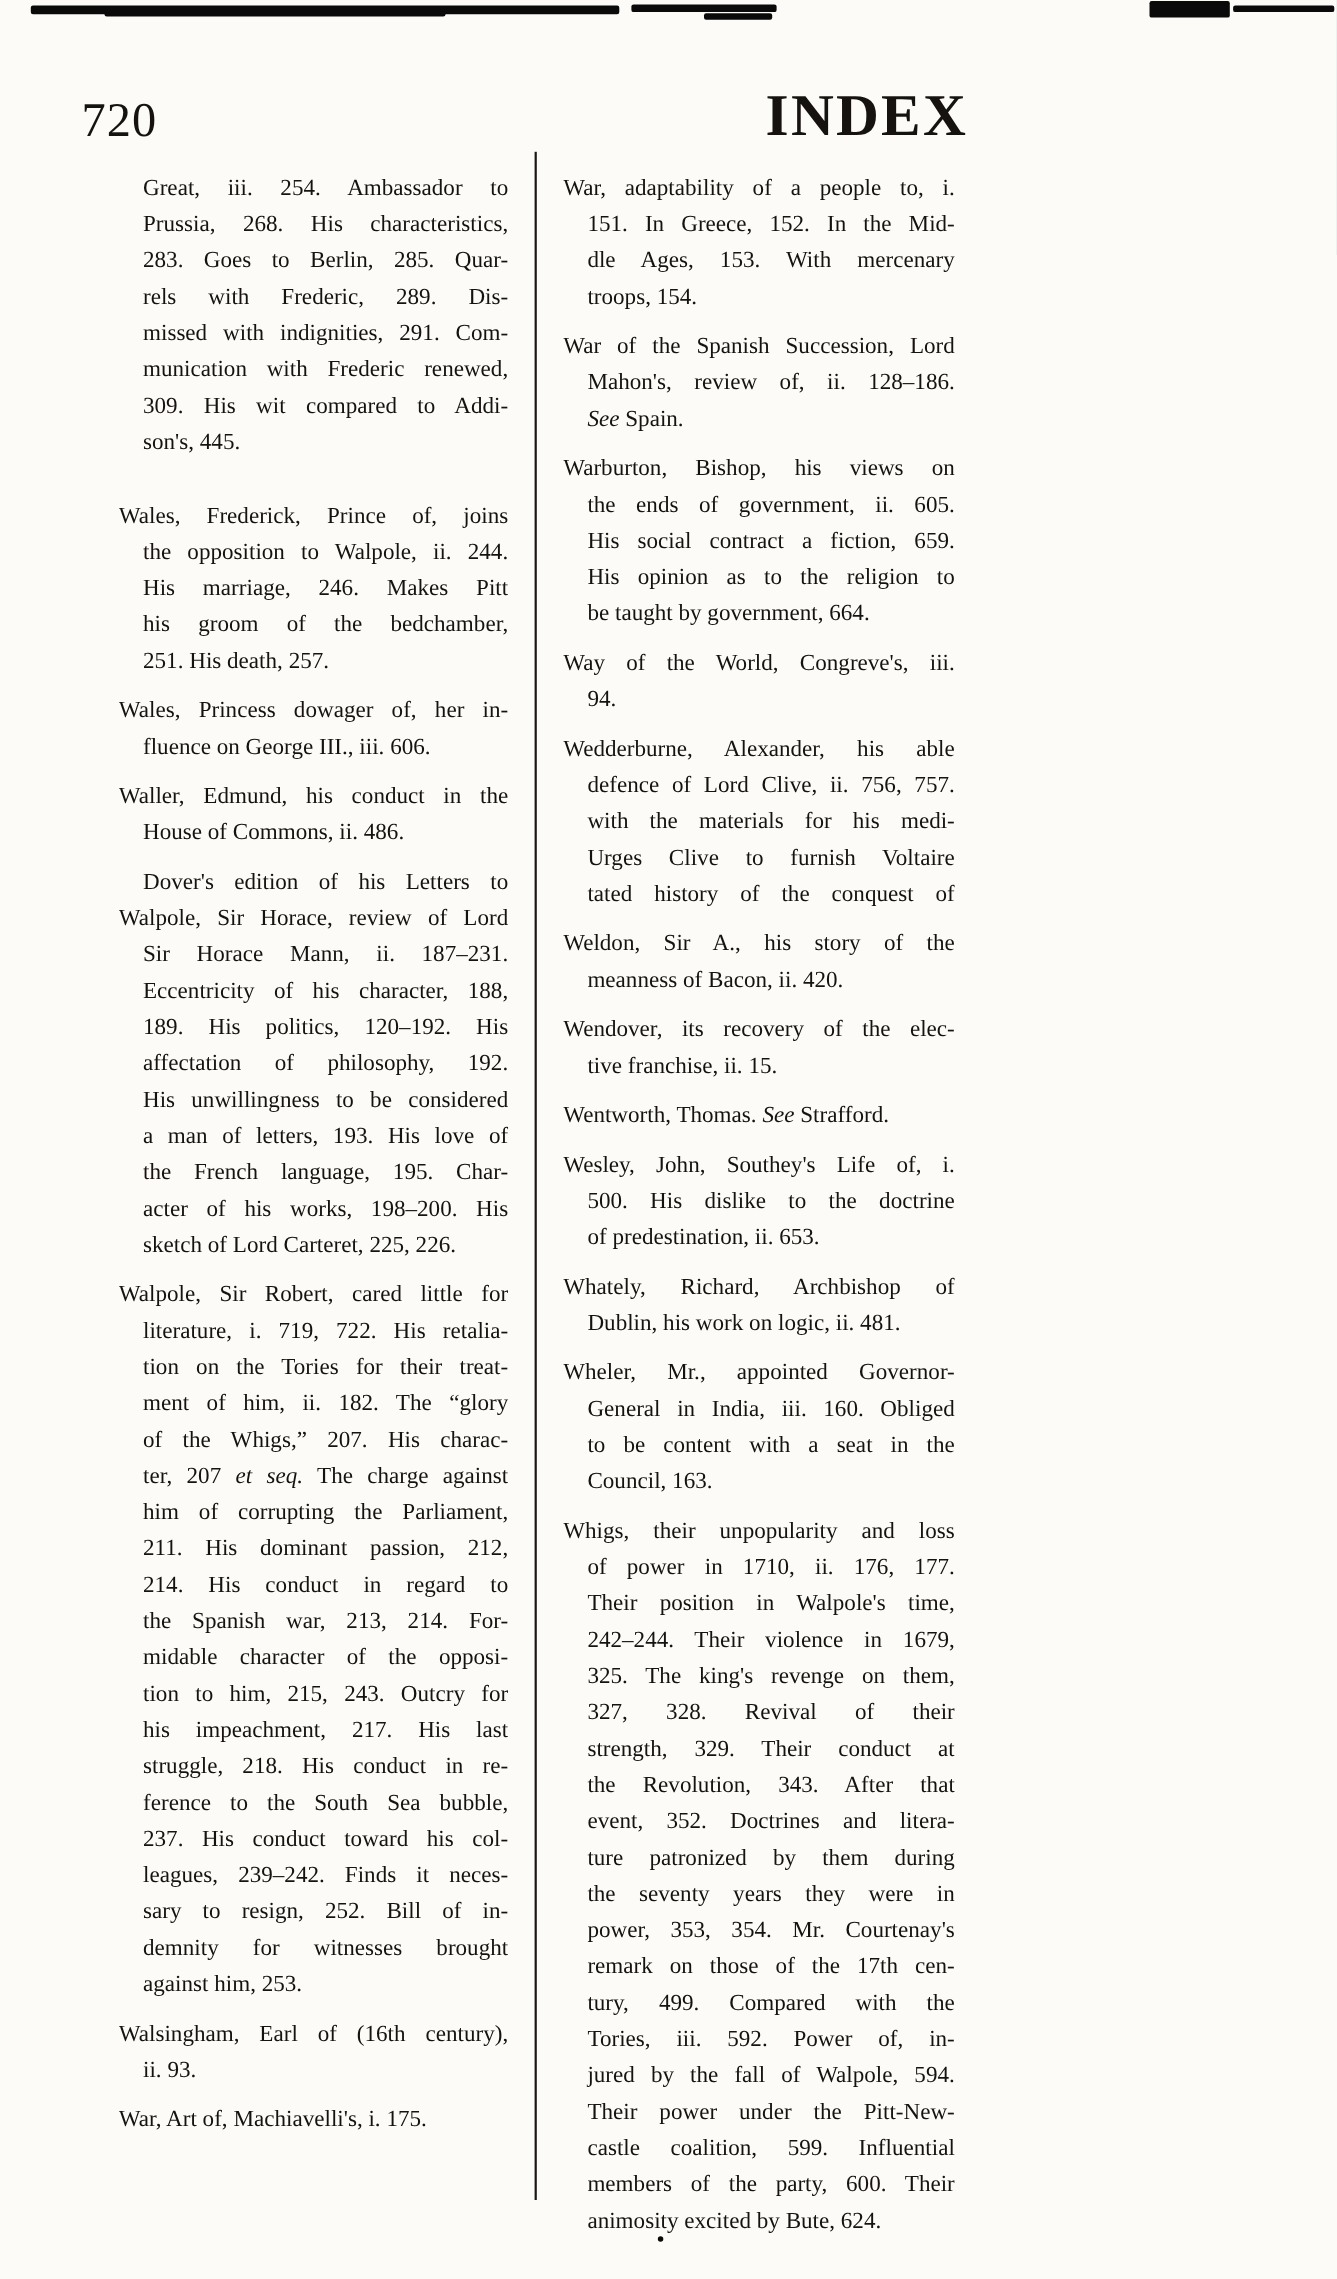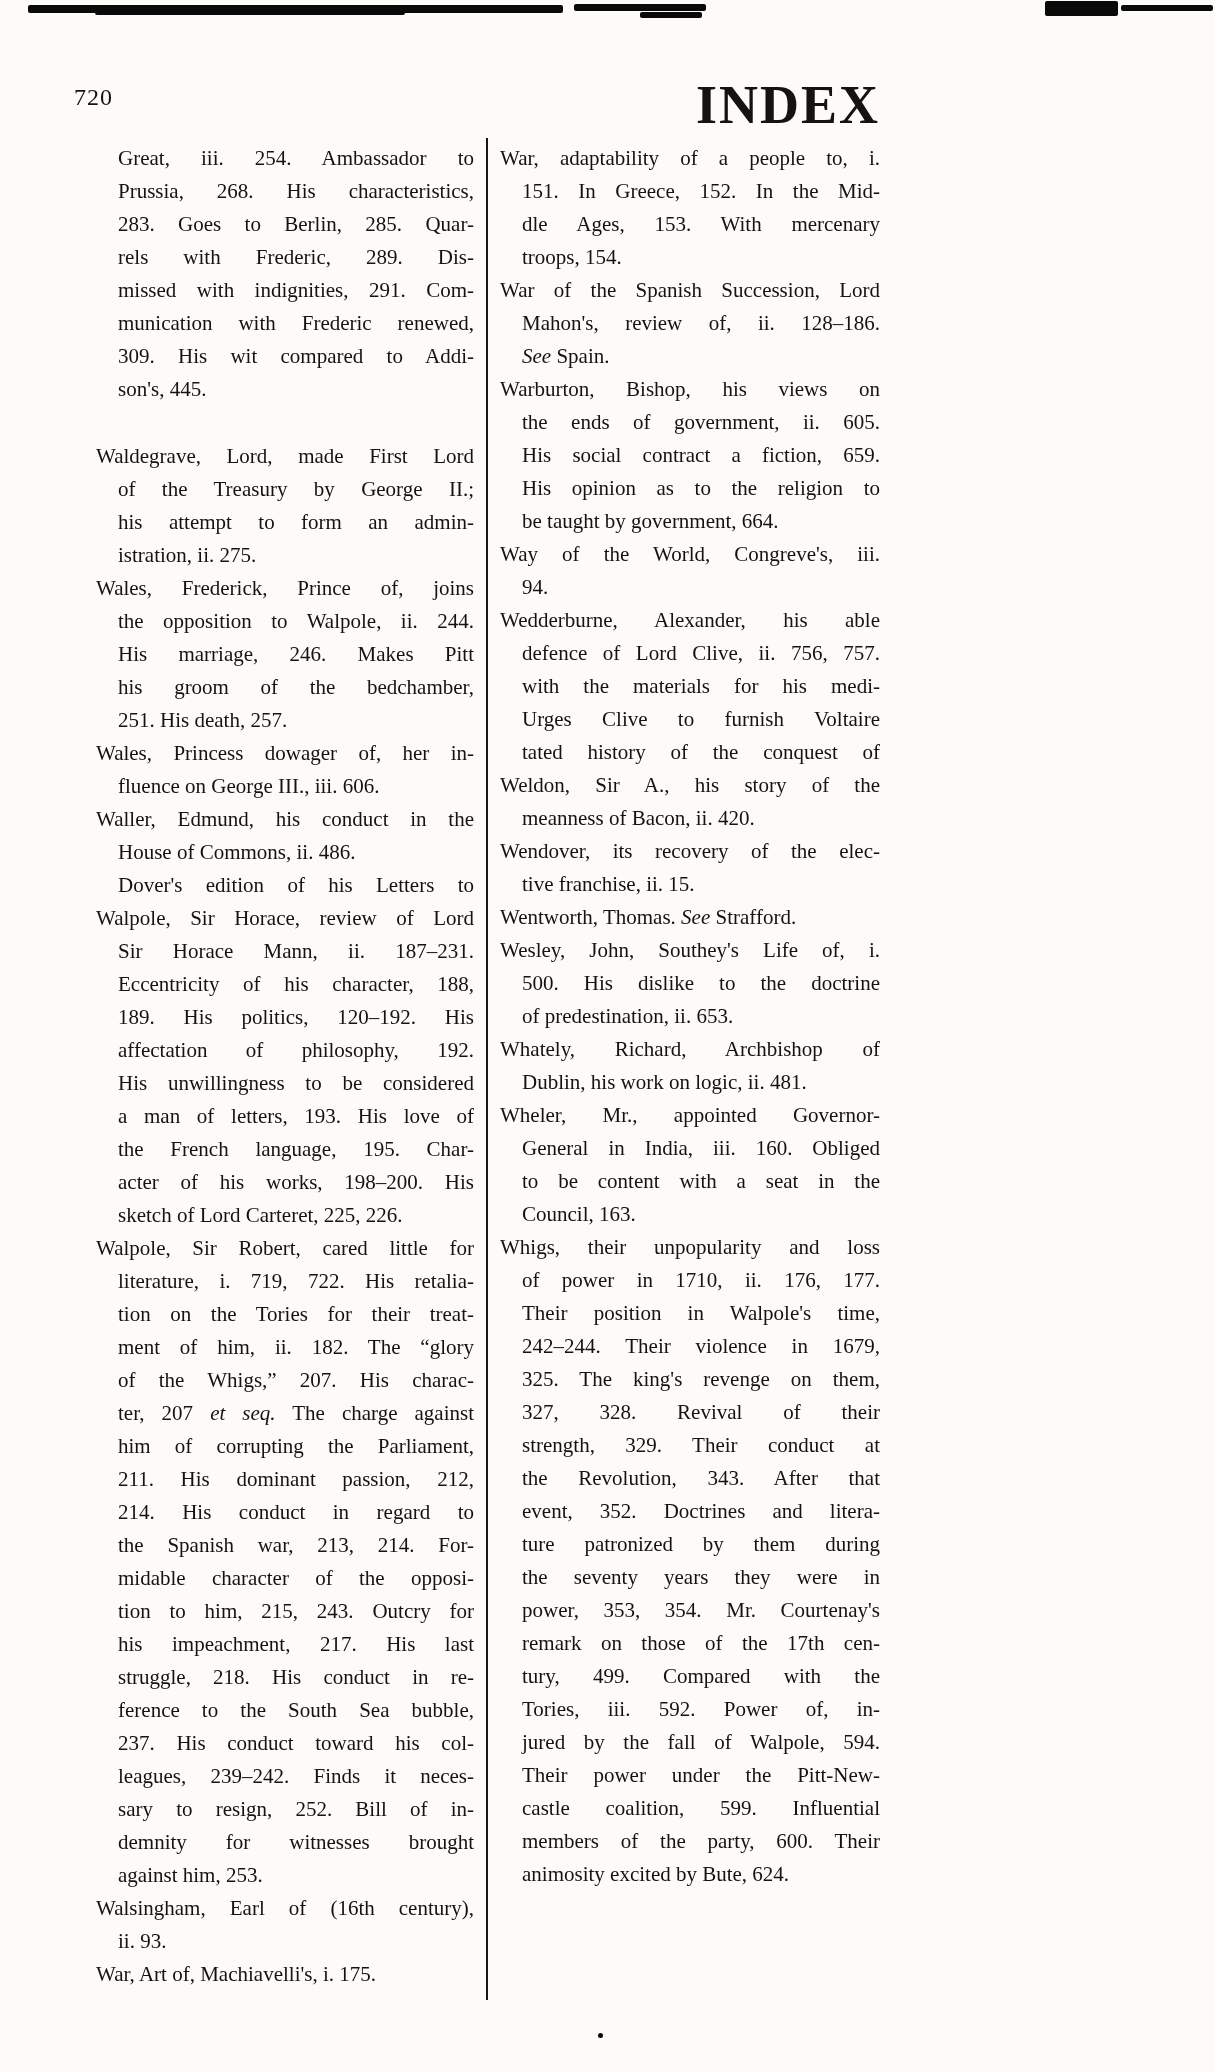--- a/index.html
+++ b/index.html
@@ -27,21 +27,21 @@
   .a3 { left: 574px; top: 4px;  width: 132px; height: 7px; }
   .a4 { left: 640px; top: 12px; width: 62px;  height: 6px; }
   .a5 { left: 1045px;top: 1px;  width: 73px;  height: 15px; }
   .a6 { left: 1121px;top: 5px;  width: 92px;  height: 6px; }
   .dot1 { left: 598px; top: 2033px; width: 5px; height: 5px; border-radius: 50%; }
 
   .page-number {
     position: absolute;
     left: 74px;
     top: 84px;
-    font-size: 24px;
+    font-size: 44px;
     letter-spacing: 1px;
   }
   .page-title {
     position: absolute;
     left: 96px;
     top: 74px;
     width: 784px;
     text-align: right;
     font-size: 54px;
     font-weight: bold;
@@ -55,21 +55,21 @@
     height: 1862px;
     background: #191512;
   }
   .column {
     position: absolute;
     top: 142px;
   }
   .col-left  { left: 96px;  width: 378px; }
   .col-right { left: 500px; width: 380px; }
 
-  .entry { margin: 0; }
+  .entry { margin: 12px; }
   .entry.gap-after { margin-bottom: 34px; }
   .line {
     font-size: 21px;
     line-height: 33px;
     text-align: justify;
     text-align-last: justify;
     white-space: normal;
     overflow: hidden;
   }
   .line.indent { padding-left: 22px; }
@@ -95,26 +95,20 @@
   <div class="column col-left" id="col-left">
       <div class="entry gap-after">
         <div class="line indent">Great, iii. 254. Ambassador to</div>
         <div class="line indent">Prussia, 268. His characteristics,</div>
         <div class="line indent">283. Goes to Berlin, 285. Quar-</div>
         <div class="line indent">rels with Frederic, 289. Dis-</div>
         <div class="line indent">missed with indignities, 291. Com-</div>
         <div class="line indent">munication with Frederic renewed,</div>
         <div class="line indent">309. His wit compared to Addi-</div>
         <div class="line indent end">son's, 445.</div>
-      </div>
-      <div class="entry">
-        <div class="line">Waldegrave, Lord, made First Lord</div>
-        <div class="line indent">of the Treasury by George II.;</div>
-        <div class="line indent">his attempt to form an admin-</div>
-        <div class="line indent end">istration, ii. 275.</div>
       </div>
       <div class="entry">
         <div class="line">Wales, Frederick, Prince of, joins</div>
         <div class="line indent">the opposition to Walpole, ii. 244.</div>
         <div class="line indent">His marriage, 246. Makes Pitt</div>
         <div class="line indent">his groom of the bedchamber,</div>
         <div class="line indent end">251. His death, 257.</div>
       </div>
       <div class="entry">
         <div class="line">Wales, Princess dowager of, her in-</div>

